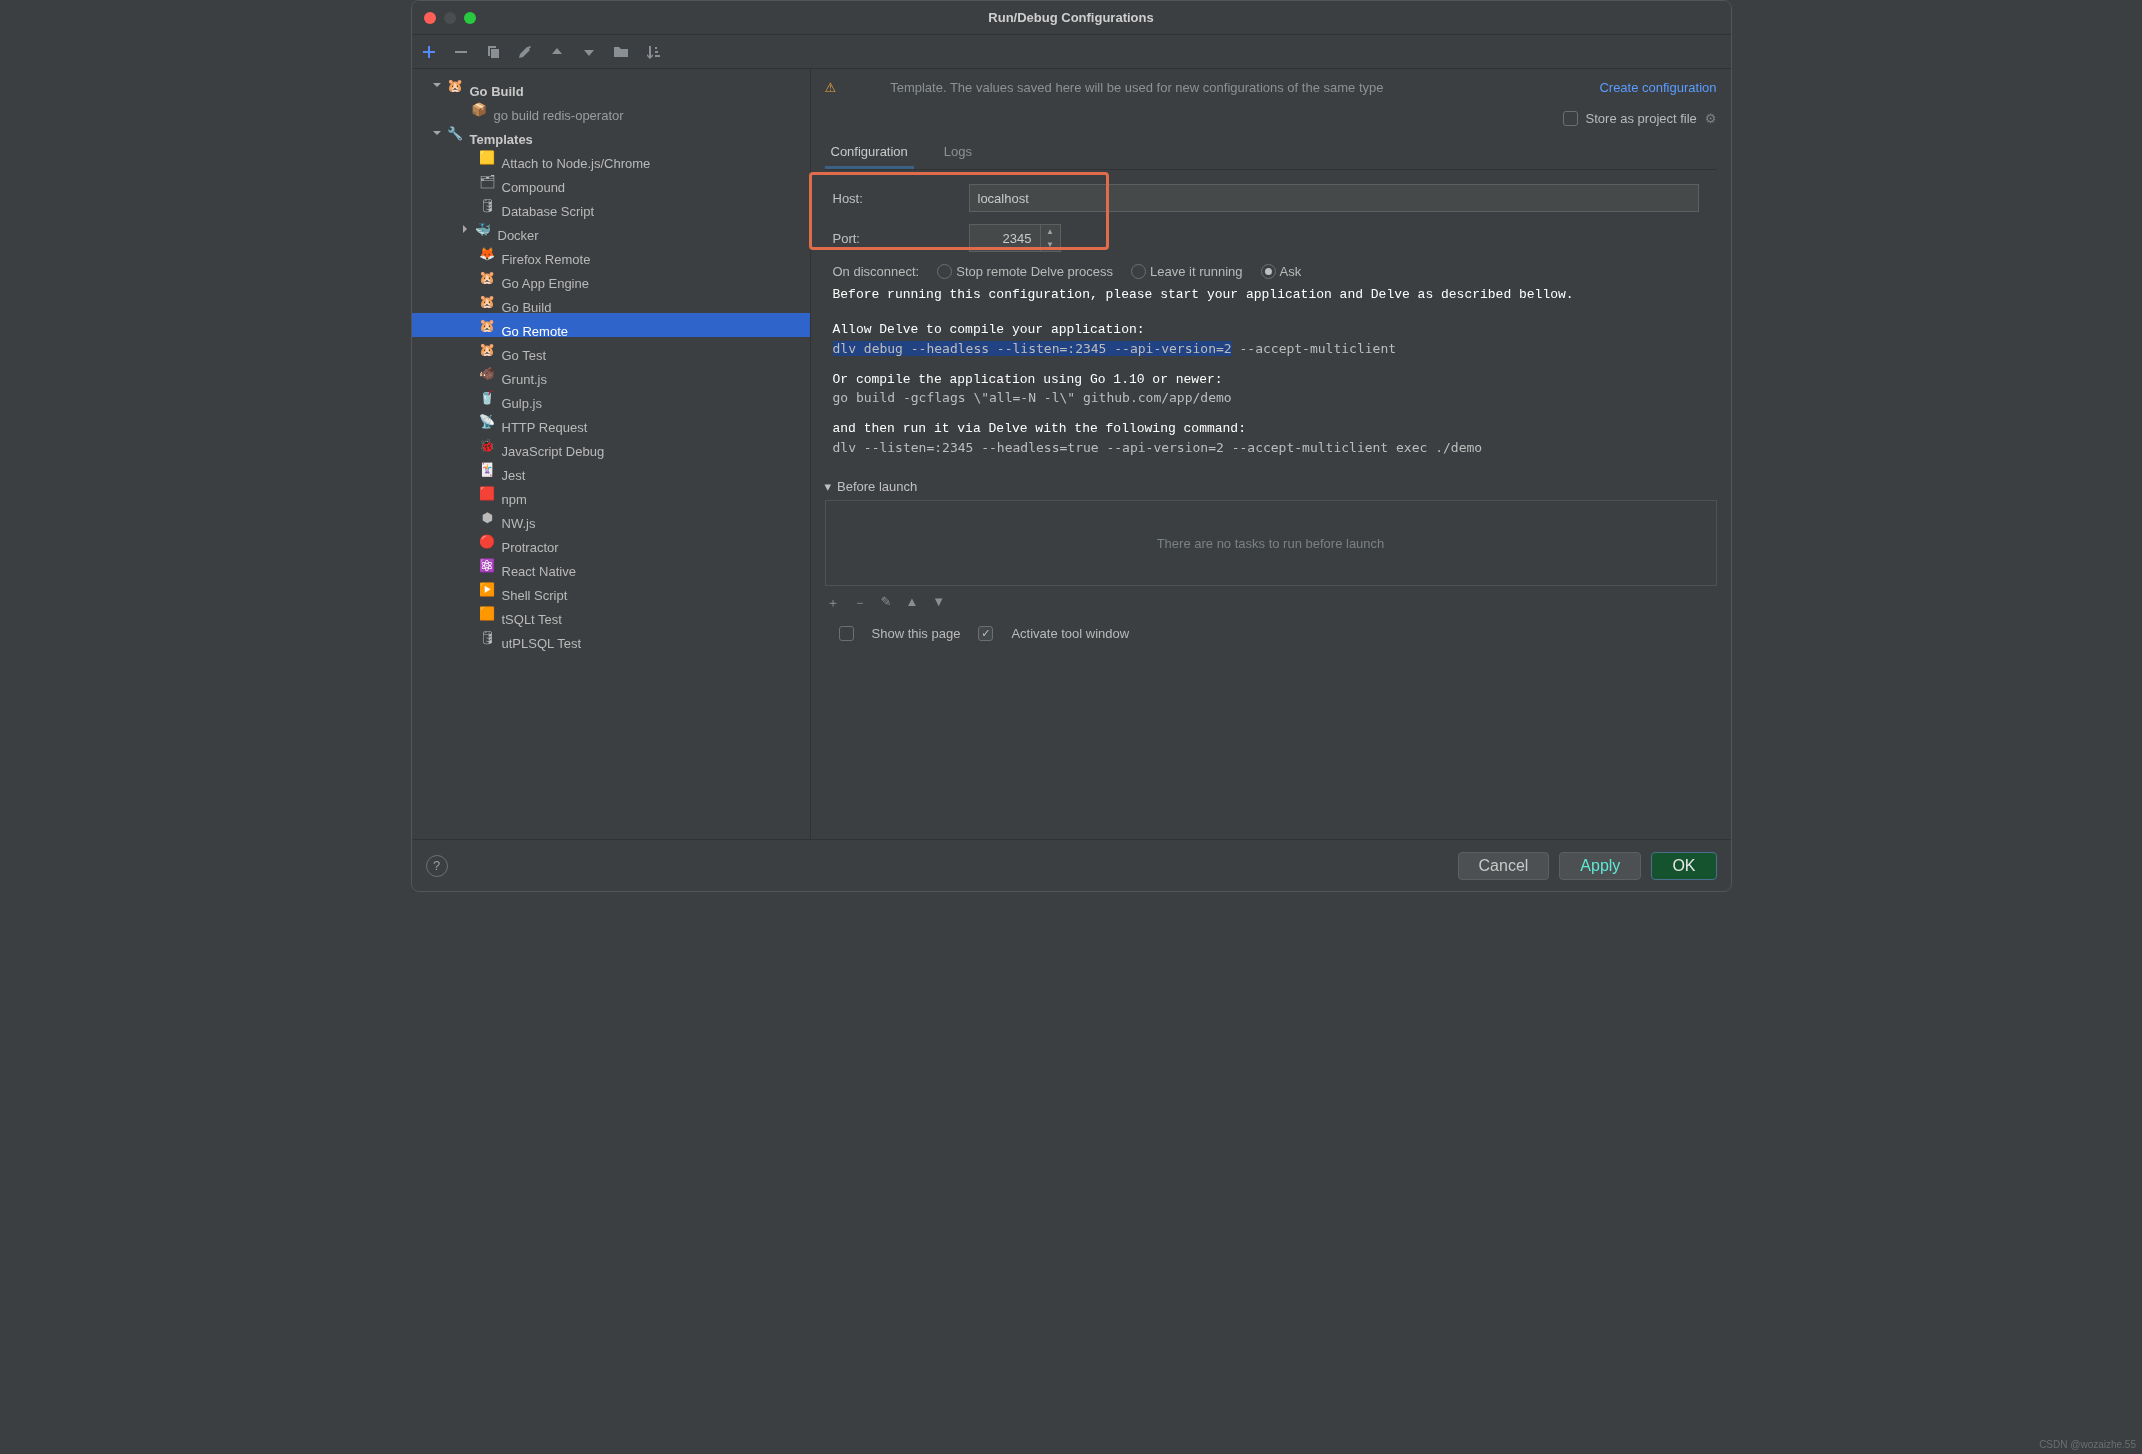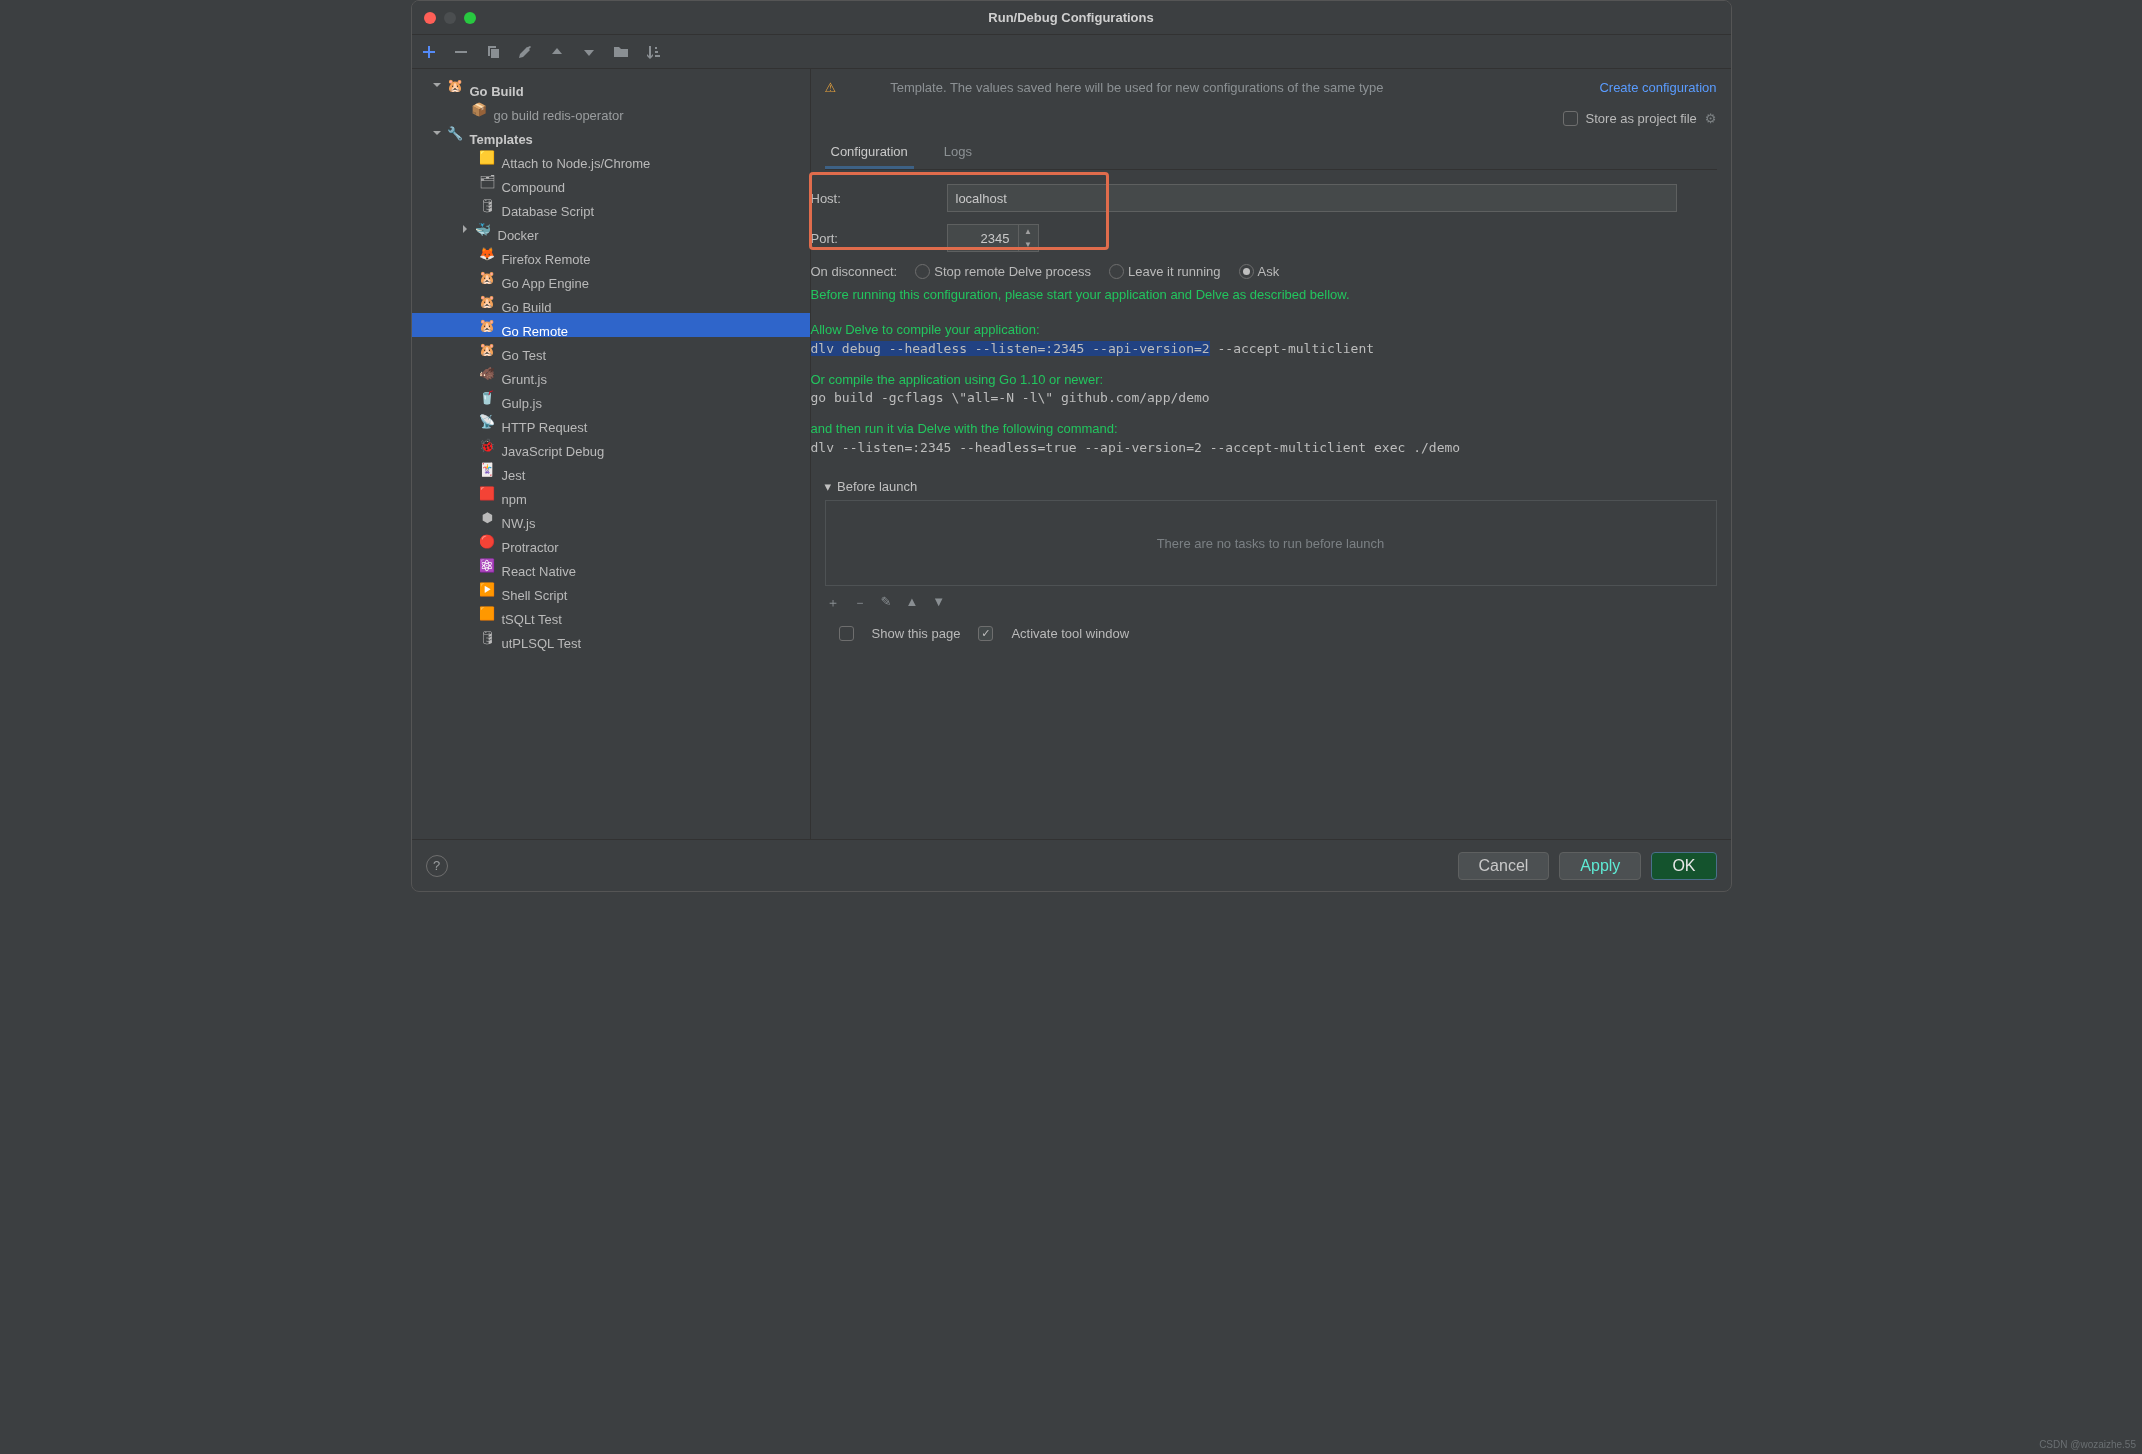--- a/index.html
+++ b/index.html
@@ -34,36 +34,36 @@
   .banner{min-height:36px;display:flex;align-items:center;padding:10px 14px;gap:10px;}
   .warn{color:#e8a33d;}
   .banner-text{color:#8c9194;flex:1;margin-left:44px;}
   .createlink{color:#5a9cff;cursor:pointer;}
   .storeRow{display:flex;justify-content:flex-end;align-items:center;padding:6px 14px 10px 14px;gap:8px;}
   .tabs{display:flex;padding:0 14px;gap:24px;}
   .tab{padding:8px 6px 10px;color:#8c9194;cursor:pointer;position:relative;}
   .tab.active{color:#c9c9c9;}
   .tab.active::after{content:"";position:absolute;left:0;right:0;bottom:0;height:3px;background:#3d6185;}
   .tabbar-sep{height:1px;background:#323232;margin:0 14px;}
-  .form{padding:8px 0;}
+  .form{padding:8px 22px;}
   .row{display:flex;align-items:center;height:40px;}
   .row label{width:136px;color:#c0c0c0;}
   .highlight{position:absolute;border:3px solid #e06c4c;border-radius:4px;pointer-events:none;}
   .hlWrap{position:relative;}
   input[type=text]{height:28px;background:#45494a;border:1px solid #5e6060;color:#c9c9c9;padding:0 8px;font-size:13px;border-radius:0;}
   .hostInput{width:730px;}
   .portWrap{display:flex;align-items:center;}
   .portInput{width:72px;text-align:right;}
   .spin{width:20px;height:28px;border:1px solid #5e6060;border-left:0;background:#45494a;display:flex;flex-direction:column;}
   .spin div{flex:1;display:flex;align-items:center;justify-content:center;color:#a0a0a0;font-size:8px;}
   .radRow{display:flex;align-items:center;gap:18px;padding:6px 0;}
   .radio{display:inline-flex;align-items:center;gap:4px;cursor:pointer;}
   .rcircle{width:15px;height:15px;border-radius:50%;border:1.5px solid #6e6e6e;display:inline-flex;align-items:center;justify-content:center;}
   .rcircle.sel::after{content:"";width:7px;height:7px;border-radius:50%;background:#bfbfbf;}
-  .helpText{color:#22c55e;line-height:1.6;}
+  .helpText{color:#ffffff;line-height:1.6;font-family:Liberation Mono, monospace;}
   .mono{font-family:"SF Mono",Consolas,monospace;color:#bdbdbd;}
   .monoSel{background:#214283;}
   .beforeLaunch{margin:10px 14px;}
   .blHead{display:flex;align-items:center;gap:6px;color:#c0c0c0;padding:6px 0;}
   .blBox{border:1px solid #4e5254;background:#3c3f41;height:86px;display:flex;align-items:center;justify-content:center;color:#7b8084;}
   .blTools{display:flex;gap:14px;padding:8px 2px;color:#8a8f93;}
   .chk{width:15px;height:15px;border:1.5px solid #6e6e6e;border-radius:3px;display:inline-flex;align-items:center;justify-content:center;background:transparent;}
   .chk.checked{background:#43494a;border-color:#6e6e6e;}
   .chk.checked::after{content:"✓";font-size:11px;color:#c0c0c0;}
   .bottomChk{display:flex;gap:18px;padding:6px 14px;align-items:center;}

